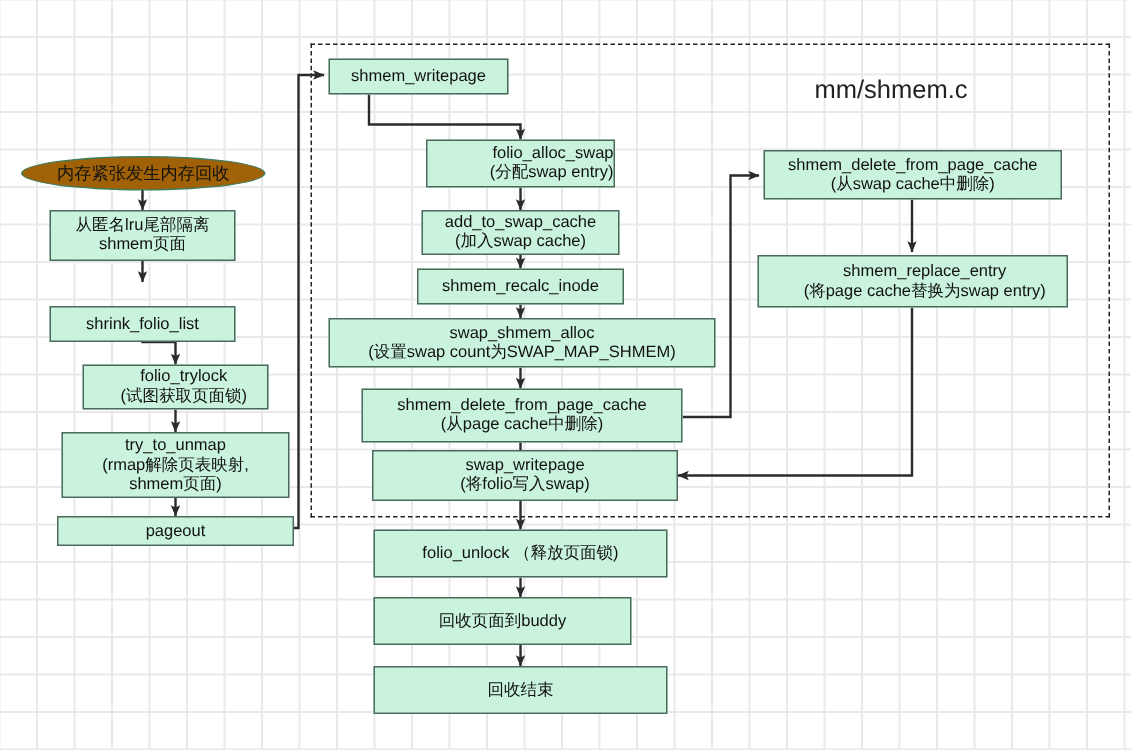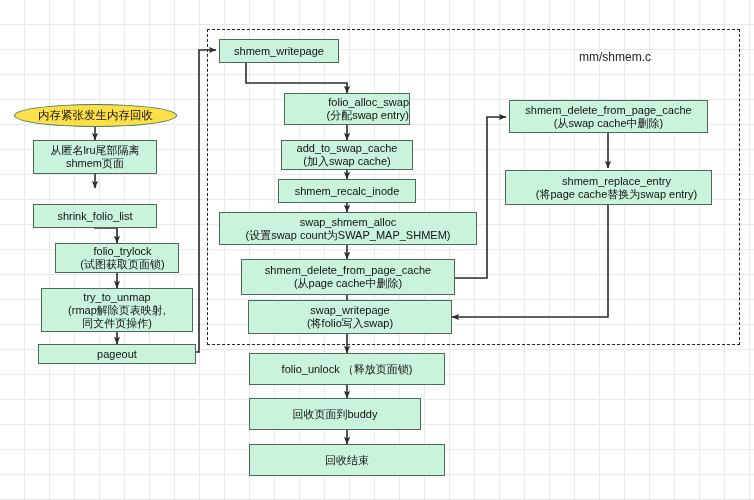--- a/index.html
+++ b/index.html
@@ -35,38 +35,37 @@
     text-align:center;
     font-size:11px;
     line-height:13px;
     letter-spacing:0px;
     white-space:nowrap;
   }
   .node .l2{font-size:11px;}
   .ellipse{
     position:absolute;
     box-sizing:border-box;
-    background:#fde047;
+    background:#a16207;
     border:1.5px solid #3f7d5d;
     border-radius:50%;
     display:flex;align-items:center;justify-content:center;
     font-size:11.5px;color:#111;white-space:nowrap;
   }
   .groupbox{
     position:absolute;
     box-sizing:border-box;
     border:1.5px dashed #222;
     background:transparent;
   }
   .grouplabel{
     position:absolute;
-    font-size:12px;
+    font-size:17px;
     color:#222;
     white-space:nowrap;
-    margin-left:36px;
   }
   .oneline{white-space:nowrap;}
 </style>
 </head>
 <body>
 
 <div id="canvas"></div>
 
 <div class="groupbox" style="left:207px;top:29px;width:533px;height:316px;"></div>
 <div class="grouplabel" style="left:543px;top:50px;">mm/shmem.c</div>
@@ -133,21 +132,21 @@
 </div>
 
 <div class="node" style="left:55px;top:243px;width:124px;height:30px;padding-left:11px;">
   <span>folio_trylock</span>
   <span class="l2">(试图获取页面锁)</span>
 </div>
 
 <div class="node" style="left:41px;top:288px;width:152px;height:44px;">
   <span>try_to_unmap</span>
   <span class="l2">(rmap解除页表映射,</span>
-  <span class="l2">同文件页操作)</span>
+  <span class="l2">shmem页面)</span>
 </div>
 
 <div class="node" style="left:38px;top:344px;width:158px;height:20px;">
   <span>pageout</span>
 </div>
 
 <div class="node" style="left:219px;top:39px;width:120px;height:24px;">
   <span>shmem_writepage</span>
 </div>
 

